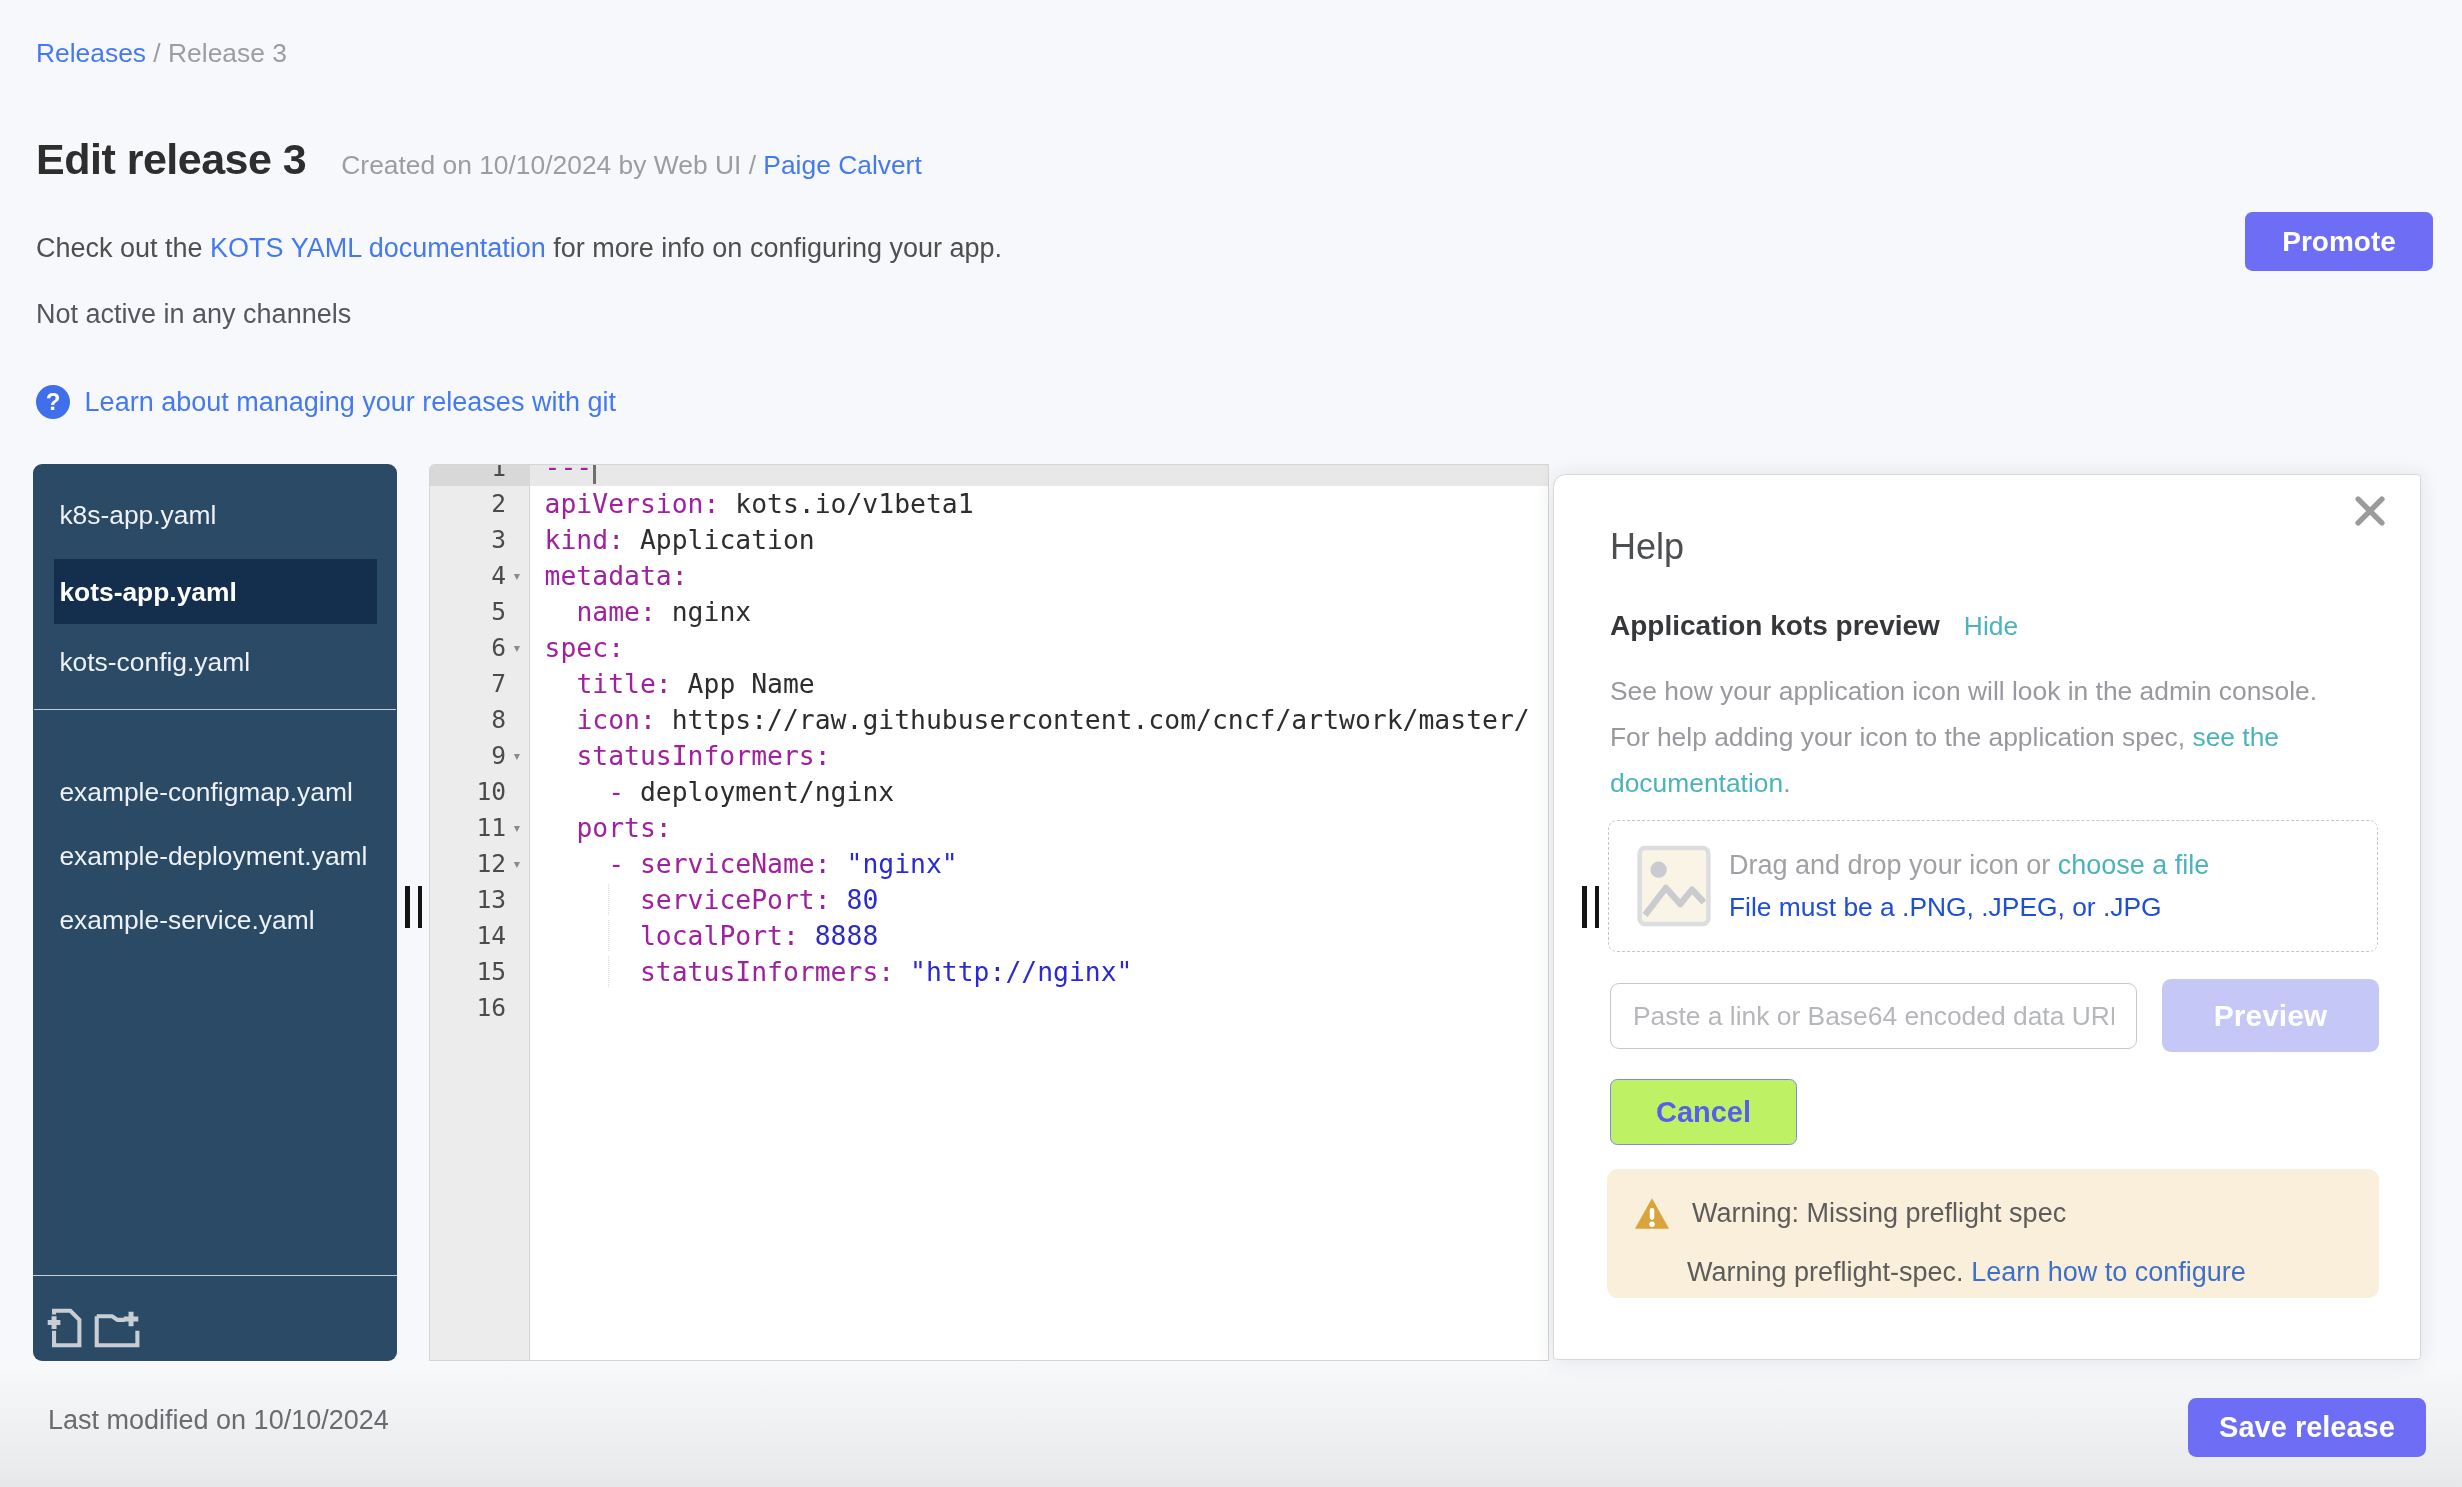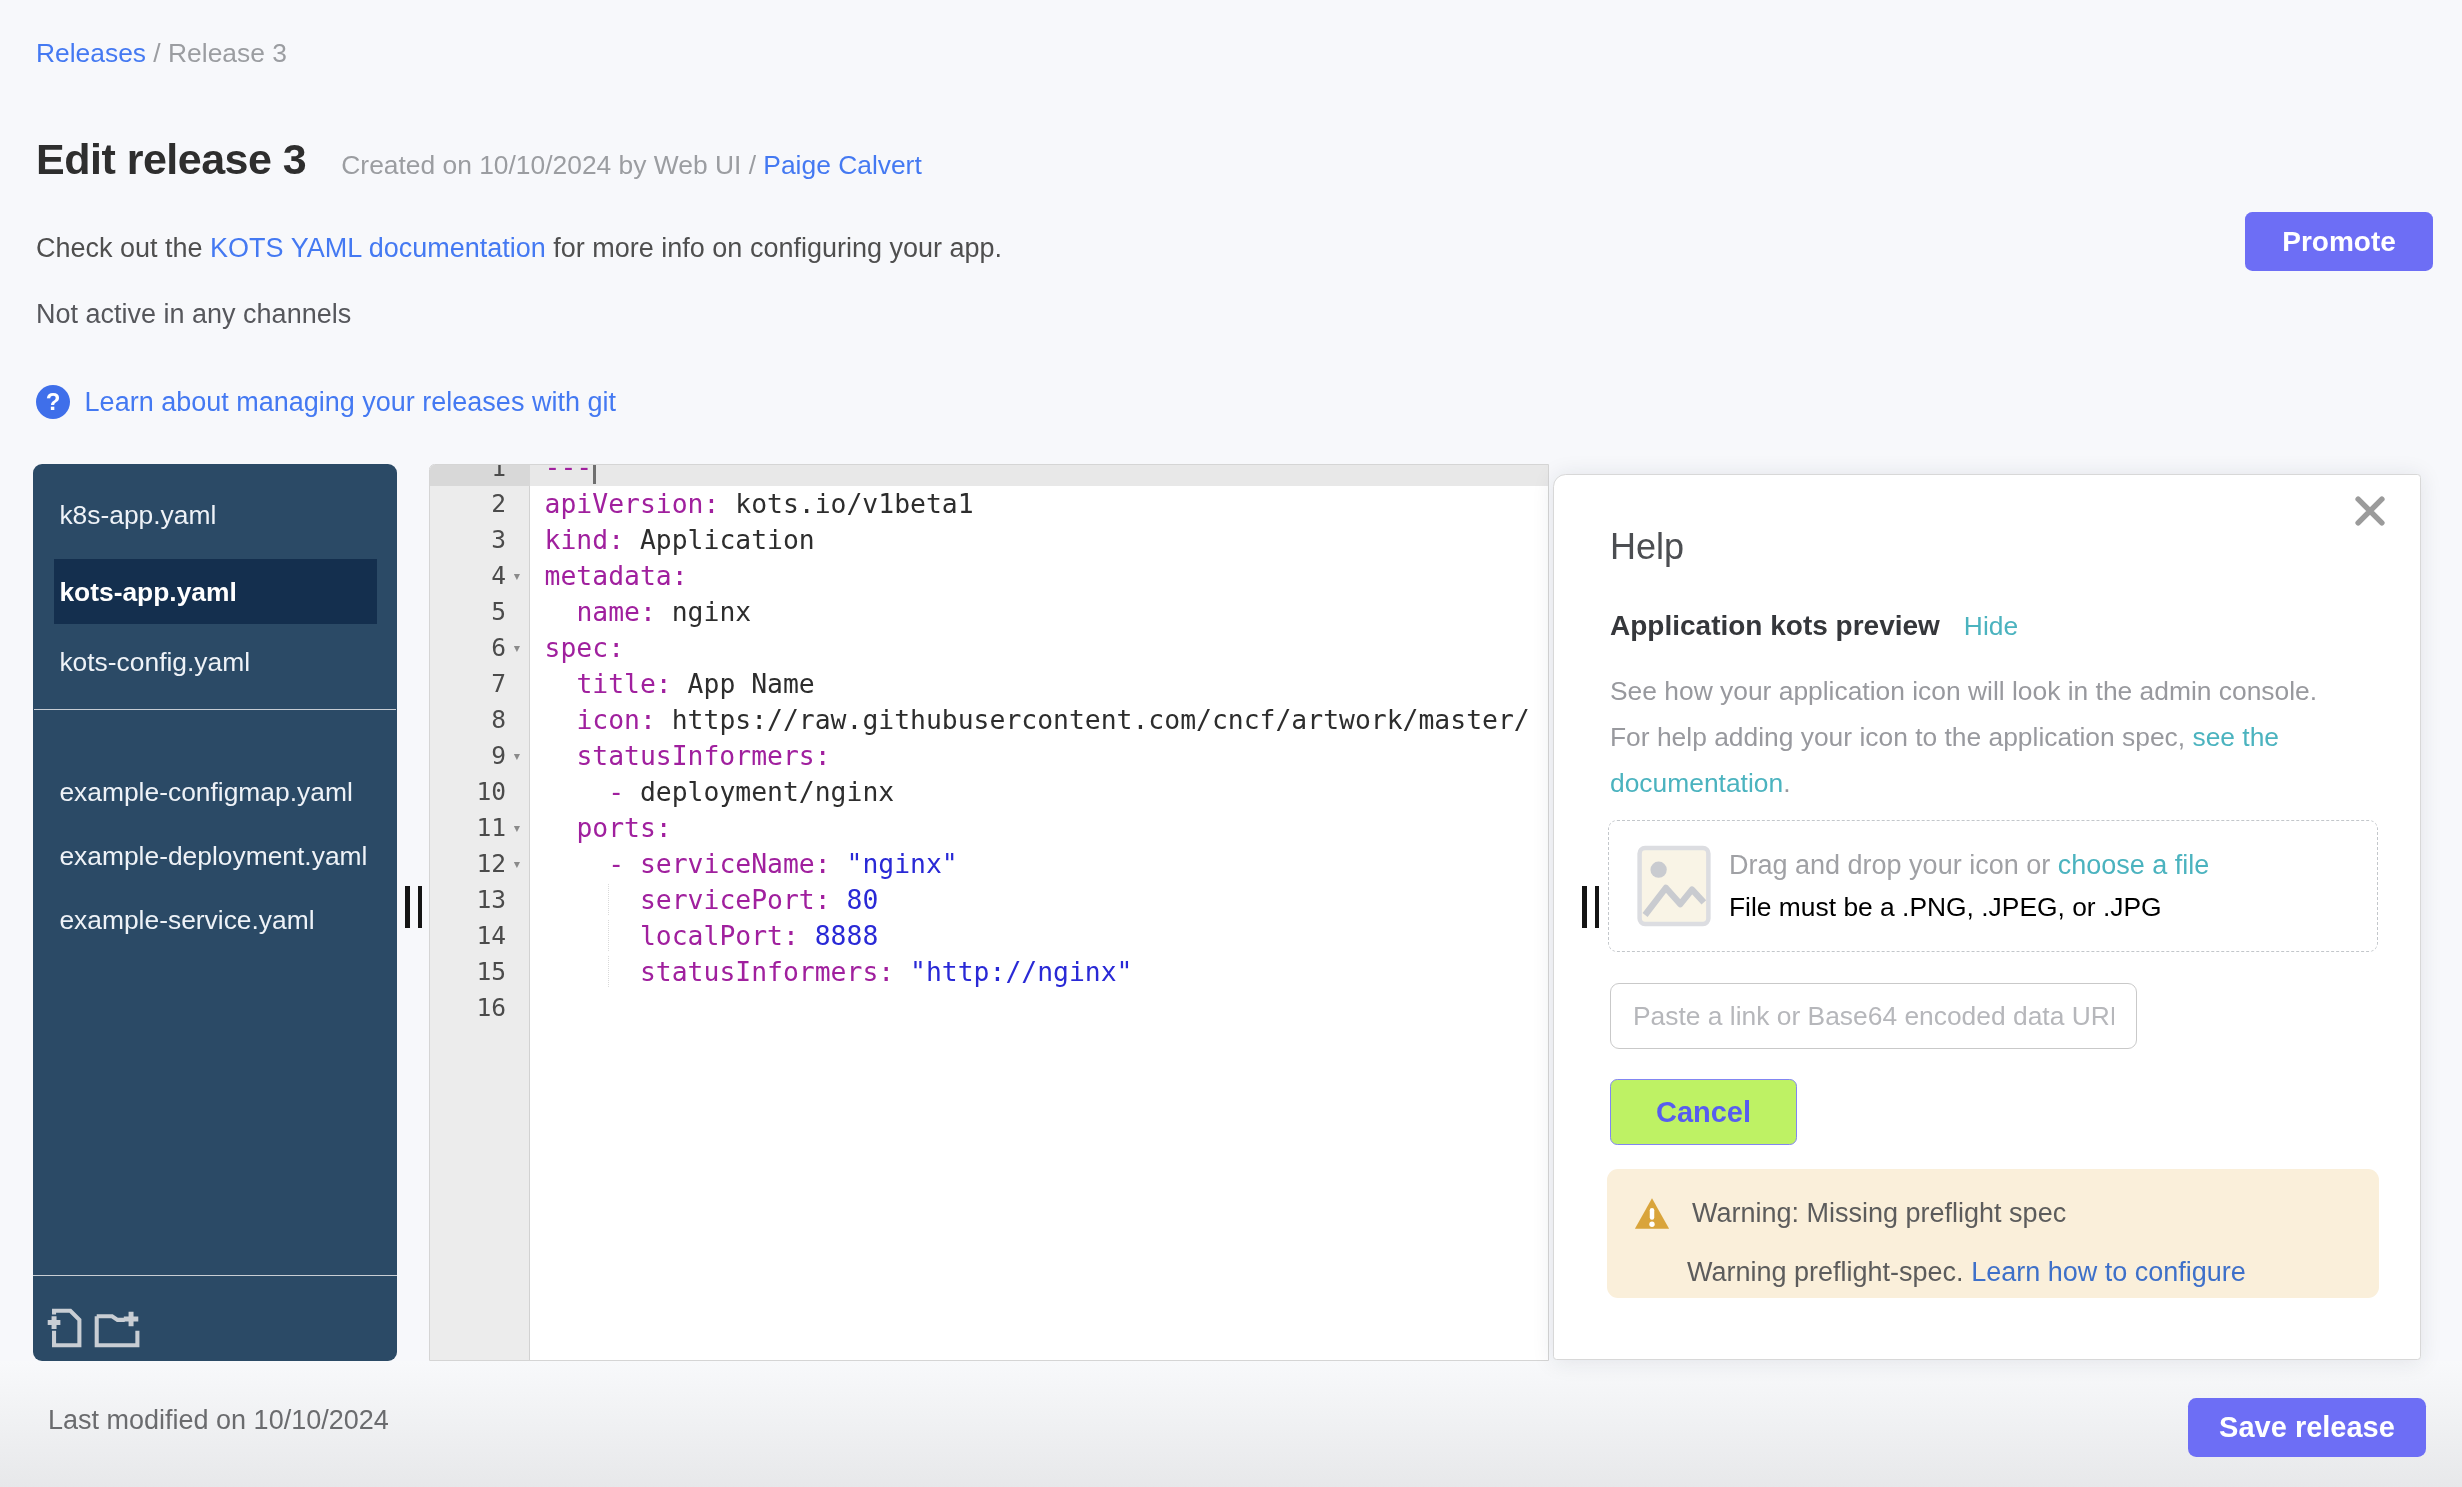--- a/index.html
+++ b/index.html
@@ -113,21 +113,21 @@
   .help-desc { position:absolute; left:56px; top:193px; width:729px; font-size:26.4px; line-height:46px; color:#98999e; }
   .help-desc a { color:#4bb3bf; text-decoration:none; cursor:pointer; }
 
   .dropzone {
     position:absolute; left:54px; top:345px; width:770px; height:132px;
     border:1.8px dashed #c3c7cb; border-radius:9px;
     display:flex; align-items:center; padding-left:27px; gap:17px;
   }
   .dz-text1 { font-size:27px; color:#a0a1a5; }
   .dz-text1 a { color:#4bb3bf; text-decoration:none; cursor:pointer; }
-  .dz-text2 { font-size:26.4px; color:#000000; margin-top:11px; }
+  .dz-text2 { font-size:26.4px; color:#1d4ed8; margin-top:11px; }
 
   .url-input {
     position:absolute; left:56px; top:508px; width:527px; height:66px;
     border:1.8px solid #c9c9c9; border-radius:9px; padding:0 22px;
     font-size:26.4px; color:#4f4f4f; font-family:"Liberation Sans", sans-serif;
     background:#fff;
   }
   .url-input::placeholder { color:#b6b7bb; }
   .preview-btn {
     position:absolute; left:608px; top:504px; width:217px; height:73px;
@@ -361,20 +361,21 @@
       <circle cx="25" cy="28" r="9" fill="#c9cbd0"></circle>
       <path d="M10 78 L33 48 L49 66 L62 50 L75 64" fill="none" stroke="#c9cbd0" stroke-width="7" stroke-linejoin="round"></path>
     </svg>
     <div>
       <div class="dz-text1"><span>Drag and drop your icon or </span><a>choose a file</a></div>
       <div class="dz-text2">File must be a .PNG, .JPEG, or .JPG</div>
     </div>
   </div>
 
   <input class="url-input" type="text" placeholder="Paste a link or Base64 encoded data URL" style="">
+  <button class="preview-btn">Preview</button>
   <button class="cancel-btn">Cancel</button>
 
   <div class="warning-box">
     <div class="warn-row">
       <svg width="36" height="35" viewBox="0 0 40 38">
         <path d="M20 2 L39 36 H1 Z" fill="#d9a43b"></path>
         <rect x="17.5" y="13" width="5" height="13" rx="2.5" fill="#fff"></rect>
         <circle cx="20" cy="31" r="3" fill="#fff"></circle>
       </svg>
       <span class="warn-title">Warning: Missing preflight spec</span>

